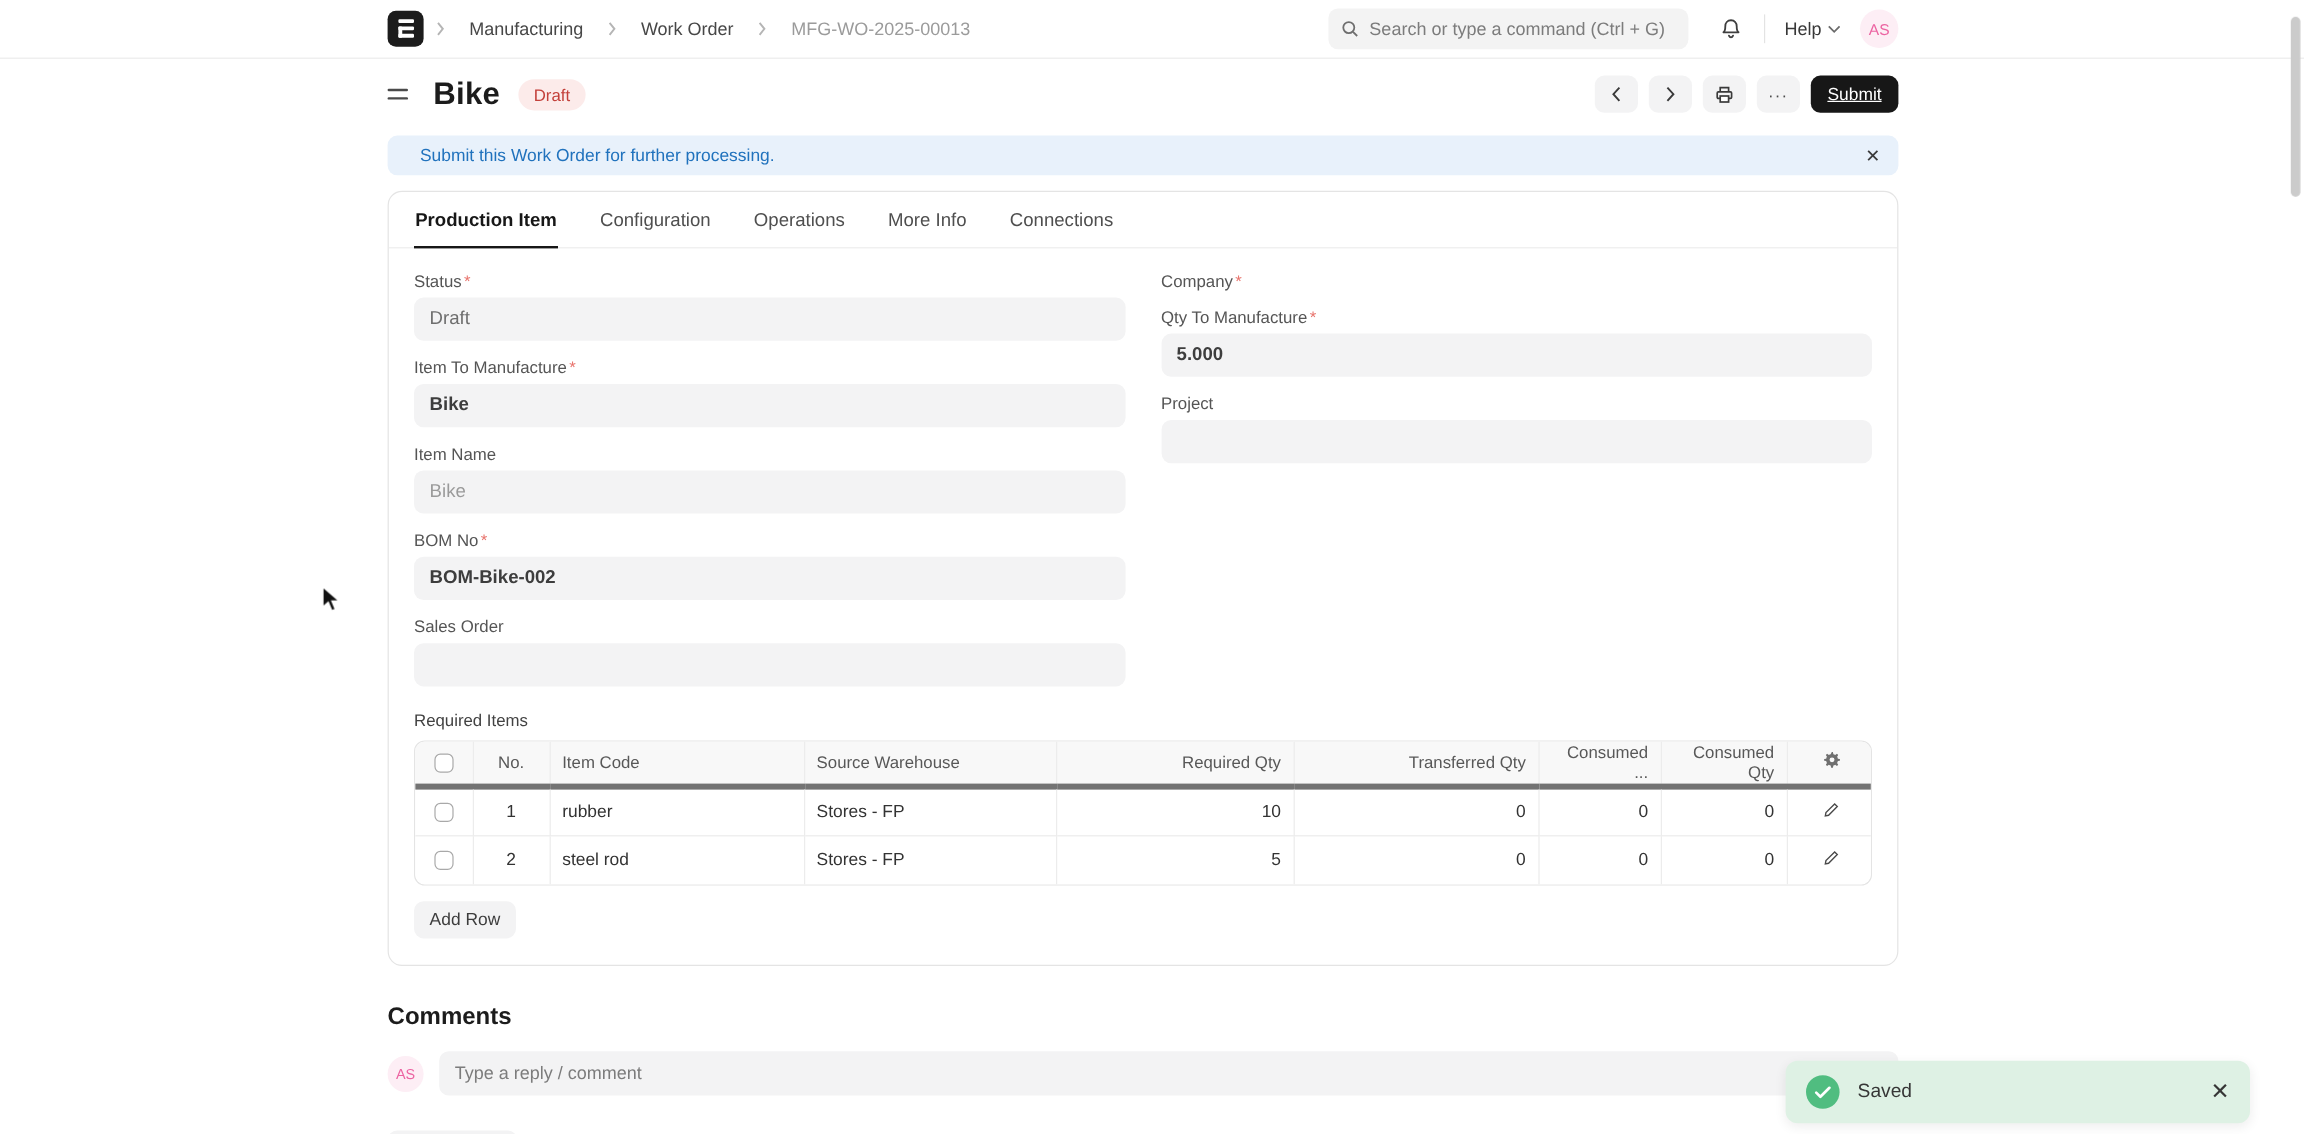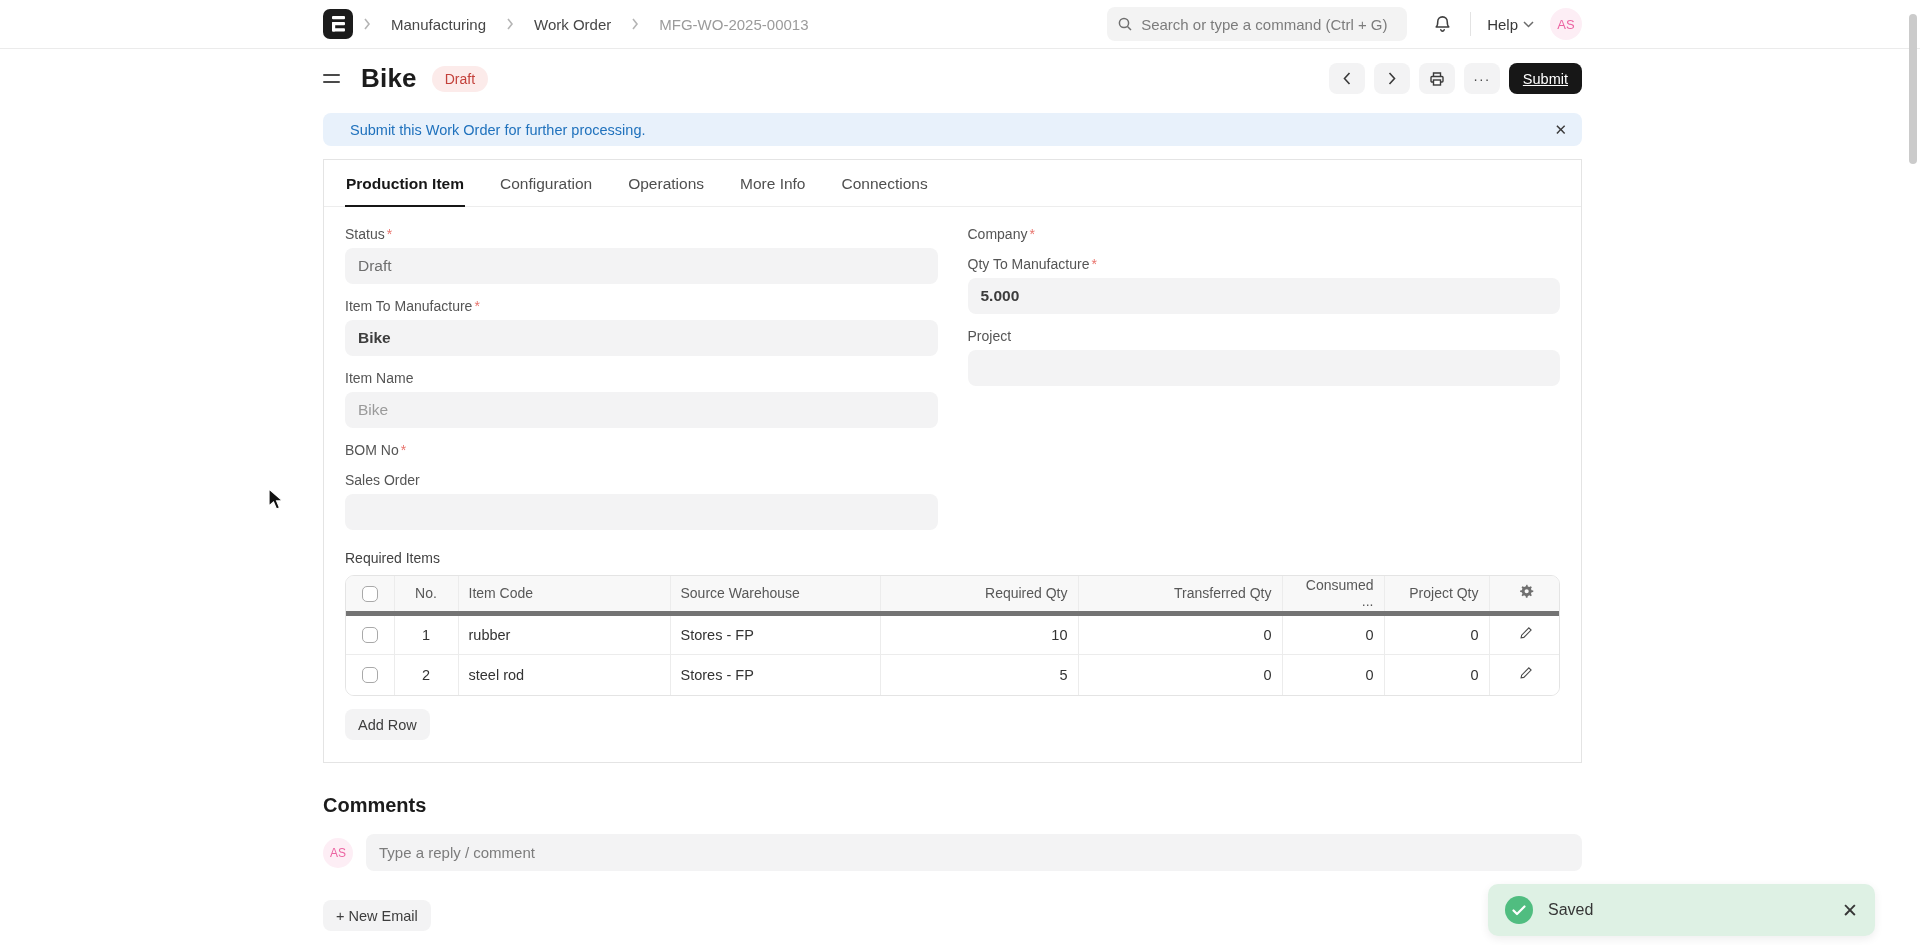--- a/index.html
+++ b/index.html
@@ -38,21 +38,21 @@
     align-items: center; justify-content: center; cursor: pointer; color: #383838; }
   .icon-btn.ellipsis { font-size: 14px; letter-spacing: 1px; color: #4a4a4a; }
   .btn-submit { height: 31px; padding: 0 14px; background: #171717; color: #fff; border: none; border-radius: 8px;
     font-size: 14.5px; cursor: pointer; font-family: inherit; text-decoration: underline; }
 
   .banner { margin-top: 19px; height: 33px; background: #e8f1fb; border-radius: 8px; display: flex; align-items: center; padding: 0 15px; }
   .banner-text { color: #2072bd; font-size: 14.5px; margin-left: 12px; }
   .banner-close { margin-left: auto; background: none; border: none; font-size: 15px; color: #3a3a3a; cursor: pointer; font-family: inherit; }
 
   
-  .card { margin-top: 13px; border: 1px solid #e4e4e4; border-radius: 0; background: #fff; }
+  .card { margin-top: 13px; border: 1px solid #e4e4e4; border-radius: 12px; background: #fff; }
   .tabs { display: flex; gap: 34px; padding: 0 21px; border-bottom: 1px solid #ededed; }
   .tab { font-size: 15.5px; color: #4f4f4f; padding: 15px 1px 13px; cursor: pointer; position: relative; }
   .tab.active { color: #171717; font-weight: 700; }
   .tab.active::after { content: ""; position: absolute; left: 0; right: 0; bottom: -1px; height: 2px; background: #171717; }
 
   .fields { padding: 19px 21px 0; display: grid; grid-template-columns: 1fr 1fr; column-gap: 30px; }
   .field { margin-bottom: 14px; }
   .field-label { font-size: 14px; color: #555; margin-bottom: 6px; }
   .req { color: #e8736c; margin-left: 2px; }
   .field-input { height: 36px; background: #f3f3f4; border-radius: 8px; display: flex; align-items: center;
@@ -227,20 +227,21 @@
         <div class="field">
           <div class="field-label">
             <span>Item Name</span>
           </div>
           <div class="field-input faint">Bike</div>
         </div>
         <div class="field">
           <div class="field-label">
             <span>BOM No</span><span class="req">*</span>
           </div>
+          <div class="field-input bold">BOM-Bike-002</div>
         </div>
         <div class="field">
           <div class="field-label">
             <span>Sales Order</span>
           </div>
           <div class="field-input"></div>
         </div>
       </div>
 
       <div class="col-right">
@@ -281,21 +282,21 @@
           </colgroup>
           <thead>
             <tr>
               <th class="ctr"><span class="cbx"></span></th>
               <th class="ctr">No.</th>
               <th>Item Code</th>
               <th>Source Warehouse</th>
               <th class="num">Required Qty</th>
               <th class="num">Transferred Qty</th>
               <th class="num">Consumed ...</th>
-              <th class="num">Project Qty</th>
+              <th class="num">Consumed Qty</th>
               <th class="ctr"><span class="gear">
                 <svg width="15" height="15" viewBox="0 0 16 16" fill="#707070">
                       <path d="M8 0.8 L9 0.8 L9.4 2.6 A5.6 5.6 0 0 1 11 3.3 L12.6 2.3 L13.7 3.4 L12.7 5 A5.6 5.6 0 0 1 13.4 6.6 L15.2 7 L15.2 8.4 L13.4 8.8 A5.6 5.6 0 0 1 12.7 10.4 L13.7 12 L12.6 13.1 L11 12.1 A5.6 5.6 0 0 1 9.4 12.8 L9 14.6 L7.4 14.6 L7 12.8 A5.6 5.6 0 0 1 5.4 12.1 L3.8 13.1 L2.7 12 L3.7 10.4 A5.6 5.6 0 0 1 3 8.8 L1.2 8.4 L1.2 7 L3 6.6 A5.6 5.6 0 0 1 3.7 5 L2.7 3.4 L3.8 2.3 L5.4 3.3 A5.6 5.6 0 0 1 7 2.6 Z M8.2 5.5 A2.2 2.2 0 1 0 8.2 9.9 A2.2 2.2 0 1 0 8.2 5.5 Z" fill-rule="evenodd"></path>
                     </svg>
               </span></th>
             </tr>
           </thead>
           <tbody>
             <tr>
               <td class="ctr"><span class="cbx"></span></td>

